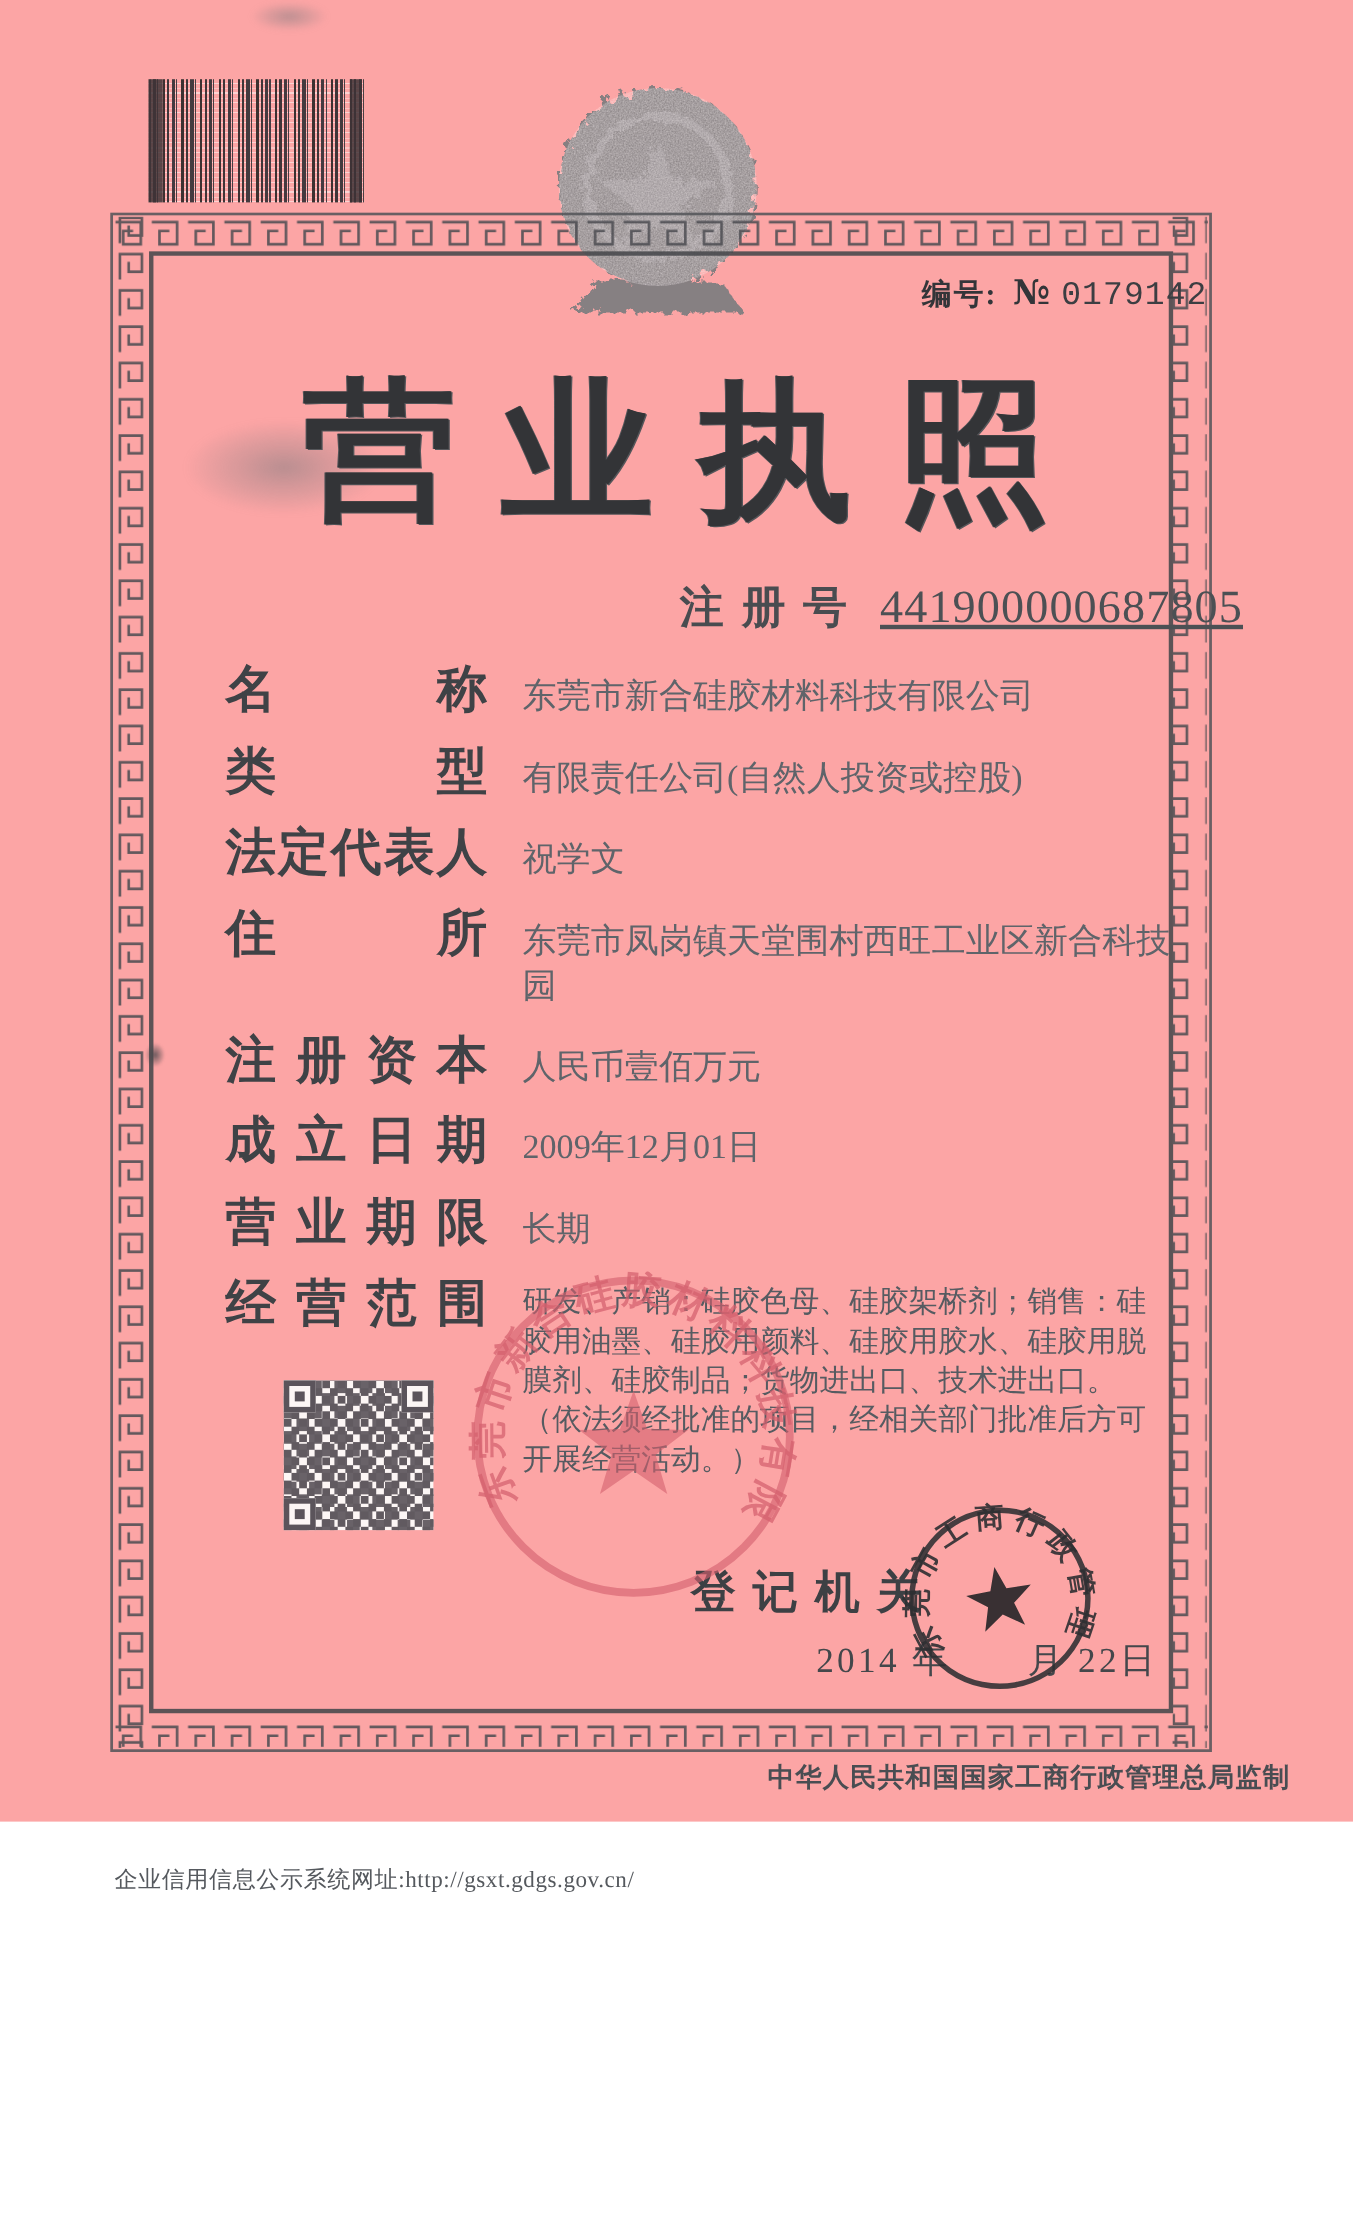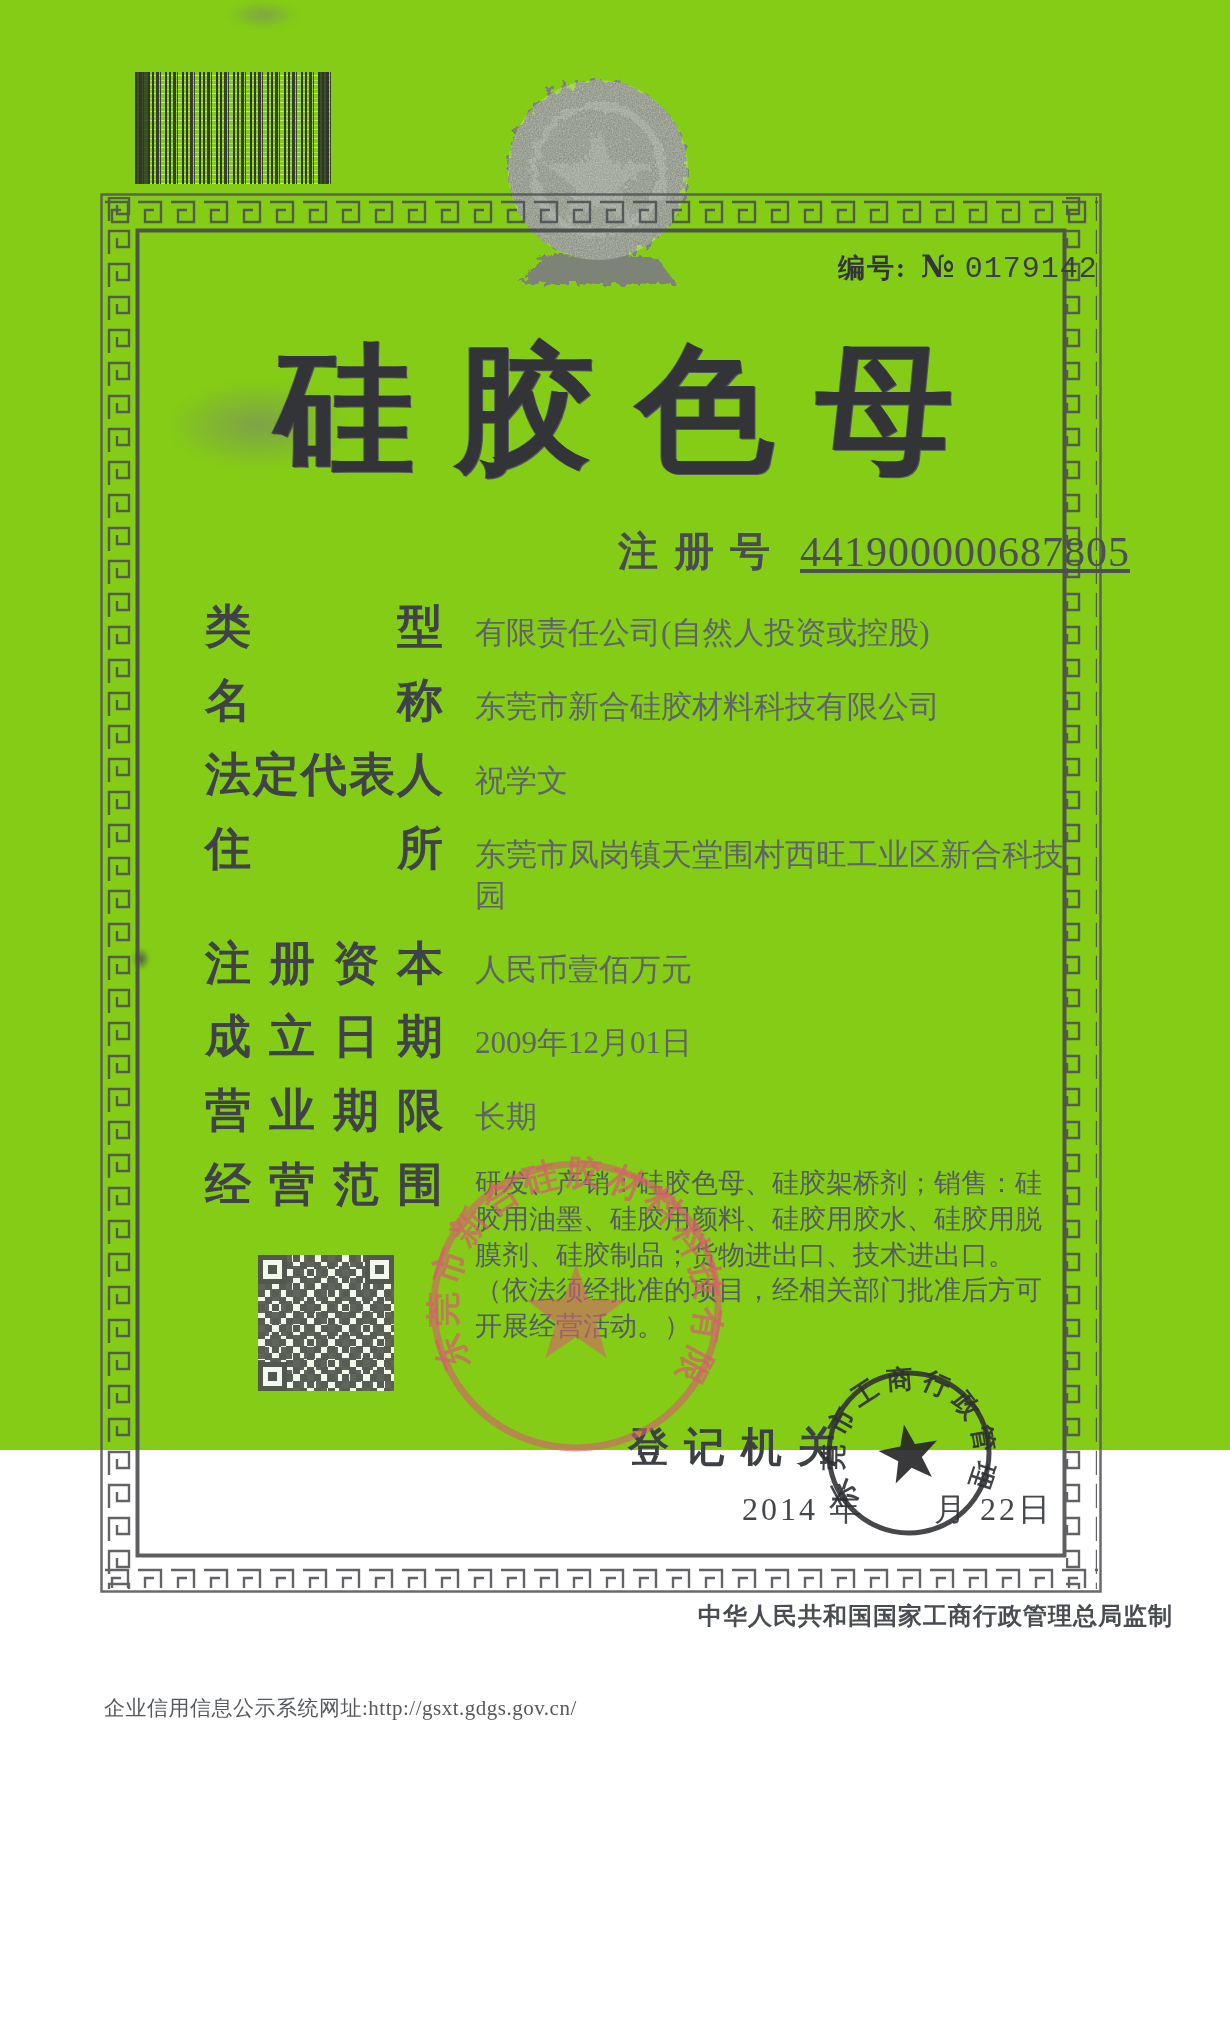--- a/index.html
+++ b/index.html
@@ -1,18 +1,18 @@
 <!DOCTYPE html>
 <html><head>
 <meta charset="utf-8">
 <style>
   * { margin:0; padding:0; box-sizing:border-box; }
   html,body { width:1230px; height:2030px; background:#ffffff; }
   body { font-family:"Liberation Serif","DejaVu Serif",serif; position:relative; overflow:hidden; }
-  .page { position:absolute; left:0; top:0; width:1230px; height:1450px; background:#84cc16; }
+  .page { position:absolute; left:0; top:0; width:1230px; height:1656px; background:#fca5a5; }
 
   .abs { position:absolute; }
 
   
   .barcode { left:135px; top:72px; width:196px; height:112px; opacity:.88;
     background-image:
       repeating-linear-gradient(90deg,#26262a 0 2px,transparent 2px 4px,#2c2c31 4px 7px,transparent 7px 8px,#303036 8px 9px,transparent 9px 13px,#222 13px 15px,transparent 15px 17px),
       repeating-linear-gradient(0deg, rgba(253,253,252,.6) 0 1px, transparent 1px 4px, rgba(253,253,252,.4) 4px 5px, transparent 5px 9px);
   }
   .barcode::before,.barcode::after { content:""; position:absolute; top:0; bottom:0; width:11px; background:#232327; opacity:.85; }
@@ -119,36 +119,36 @@
     <rect x="5" y="4" width="31" height="1392" fill="url(#mv)"></rect>
     <rect x="966" y="4" width="31" height="1392" fill="url(#mv)"></rect>
   </svg>
 
   <div class="abs serial">
     <span class="pre">编号:</span>
     <span class="no">№</span>
     <span class="digits">0179142</span>
   </div>
 
-  <div class="abs title">硅胶色母</div>
+  <div class="abs title">营业执照</div>
 
   <div class="abs regline">
     <span class="lbl">注册号</span>
     <span class="num">441900000687805</span>
   </div>
 
   <div class="abs fields">
     <div class="field-row">
+      <div class="f-label">名称</div>
+      <div class="f-value">东莞市新合硅胶材料科技有限公司</div>
+    </div>
+
+    <div class="field-row">
       <div class="f-label">类型</div>
       <div class="f-value">有限责任公司(自然人投资或控股)</div>
-    </div>
-
-    <div class="field-row">
-      <div class="f-label">名称</div>
-      <div class="f-value">东莞市新合硅胶材料科技有限公司</div>
     </div>
 
     <div class="field-row">
       <div class="f-label">法定代表人</div>
       <div class="f-value">祝学文</div>
     </div>
 
     <div class="field-row">
       <div class="f-label">住所</div>
       <div class="f-value">东莞市凤岗镇天堂围村西旺工业区新合科技园</div>

